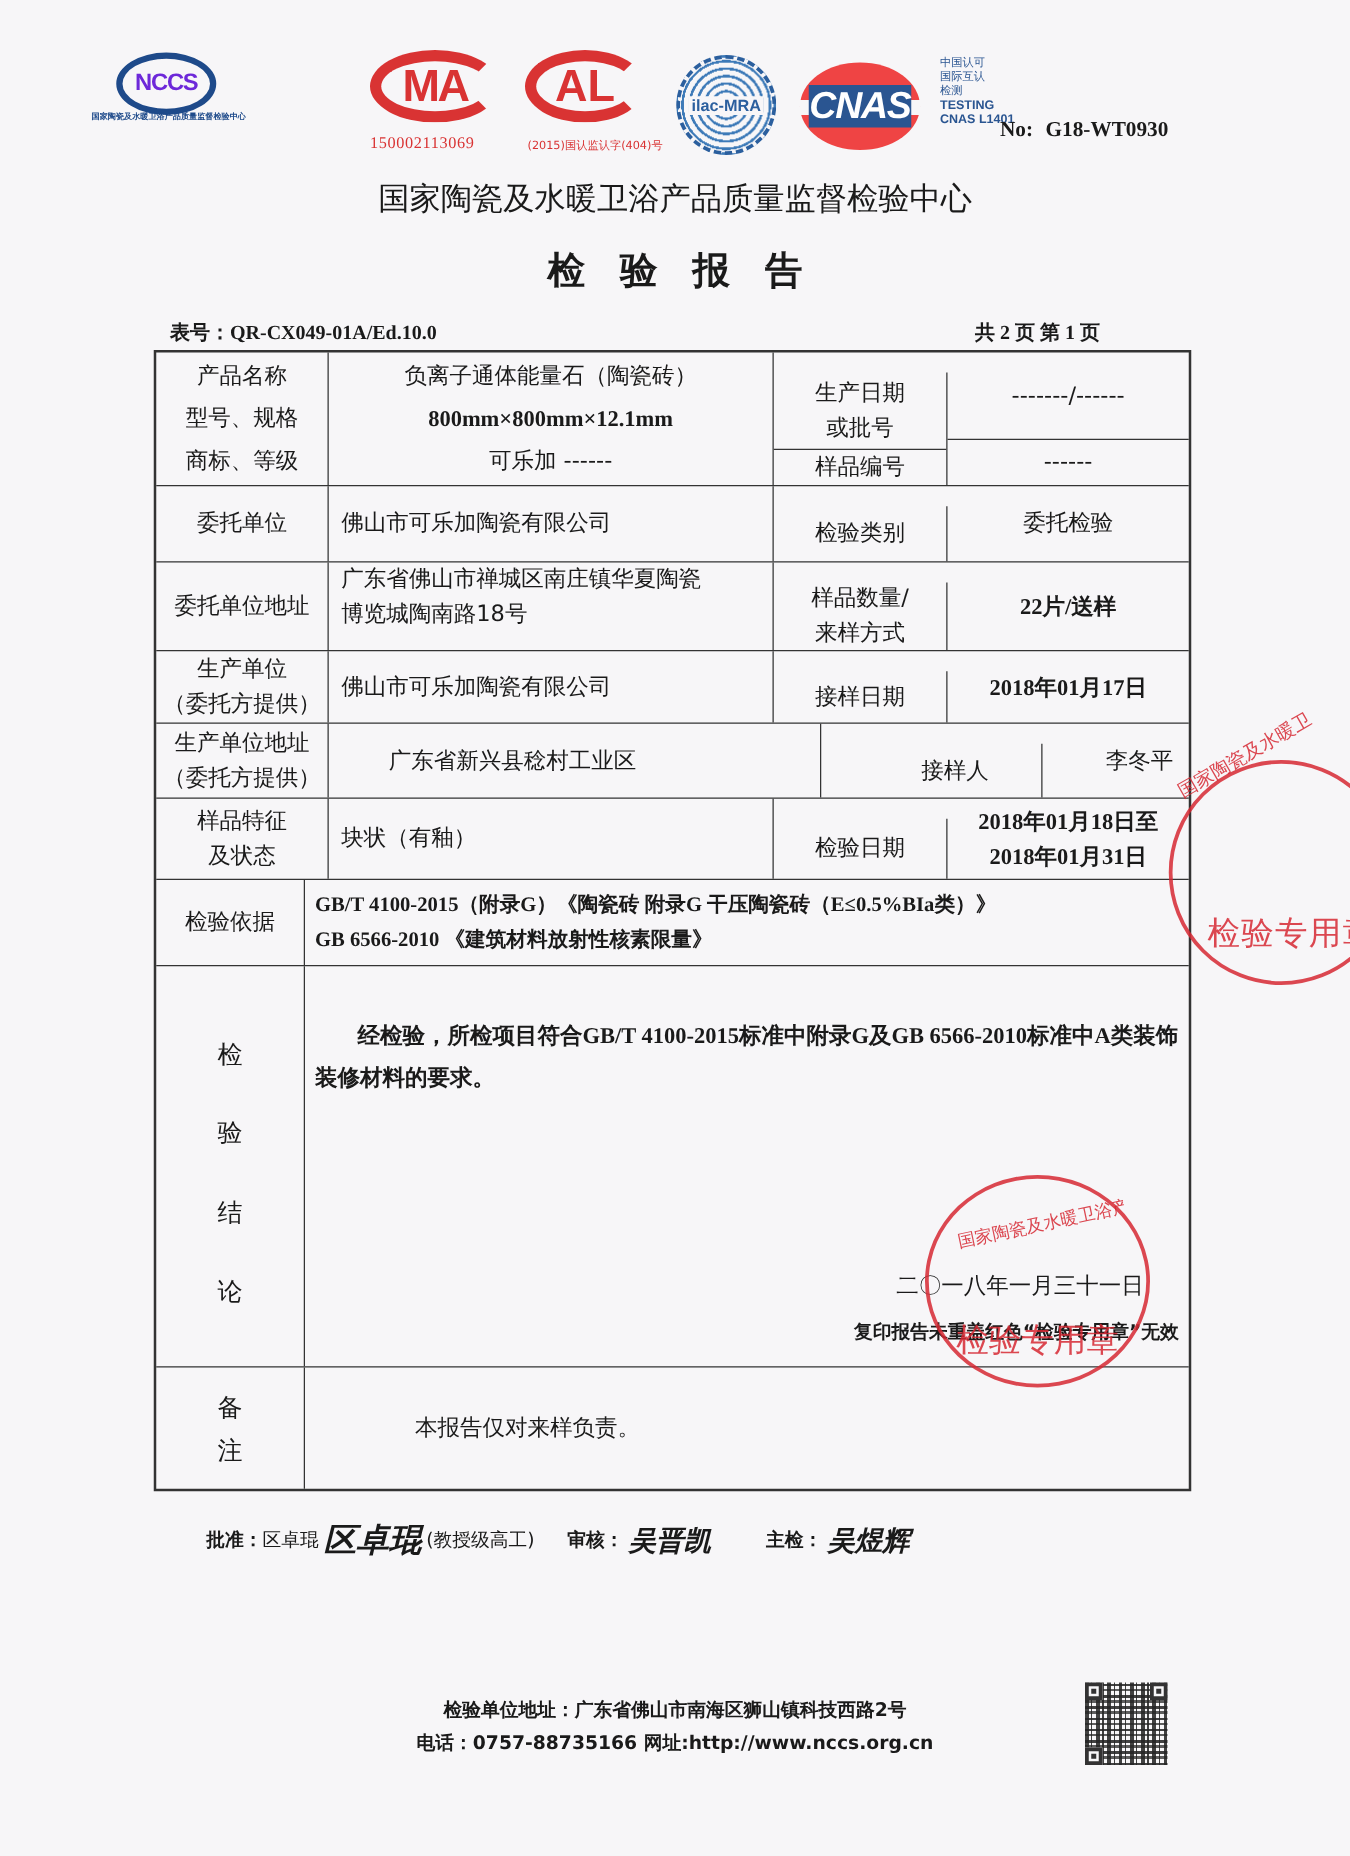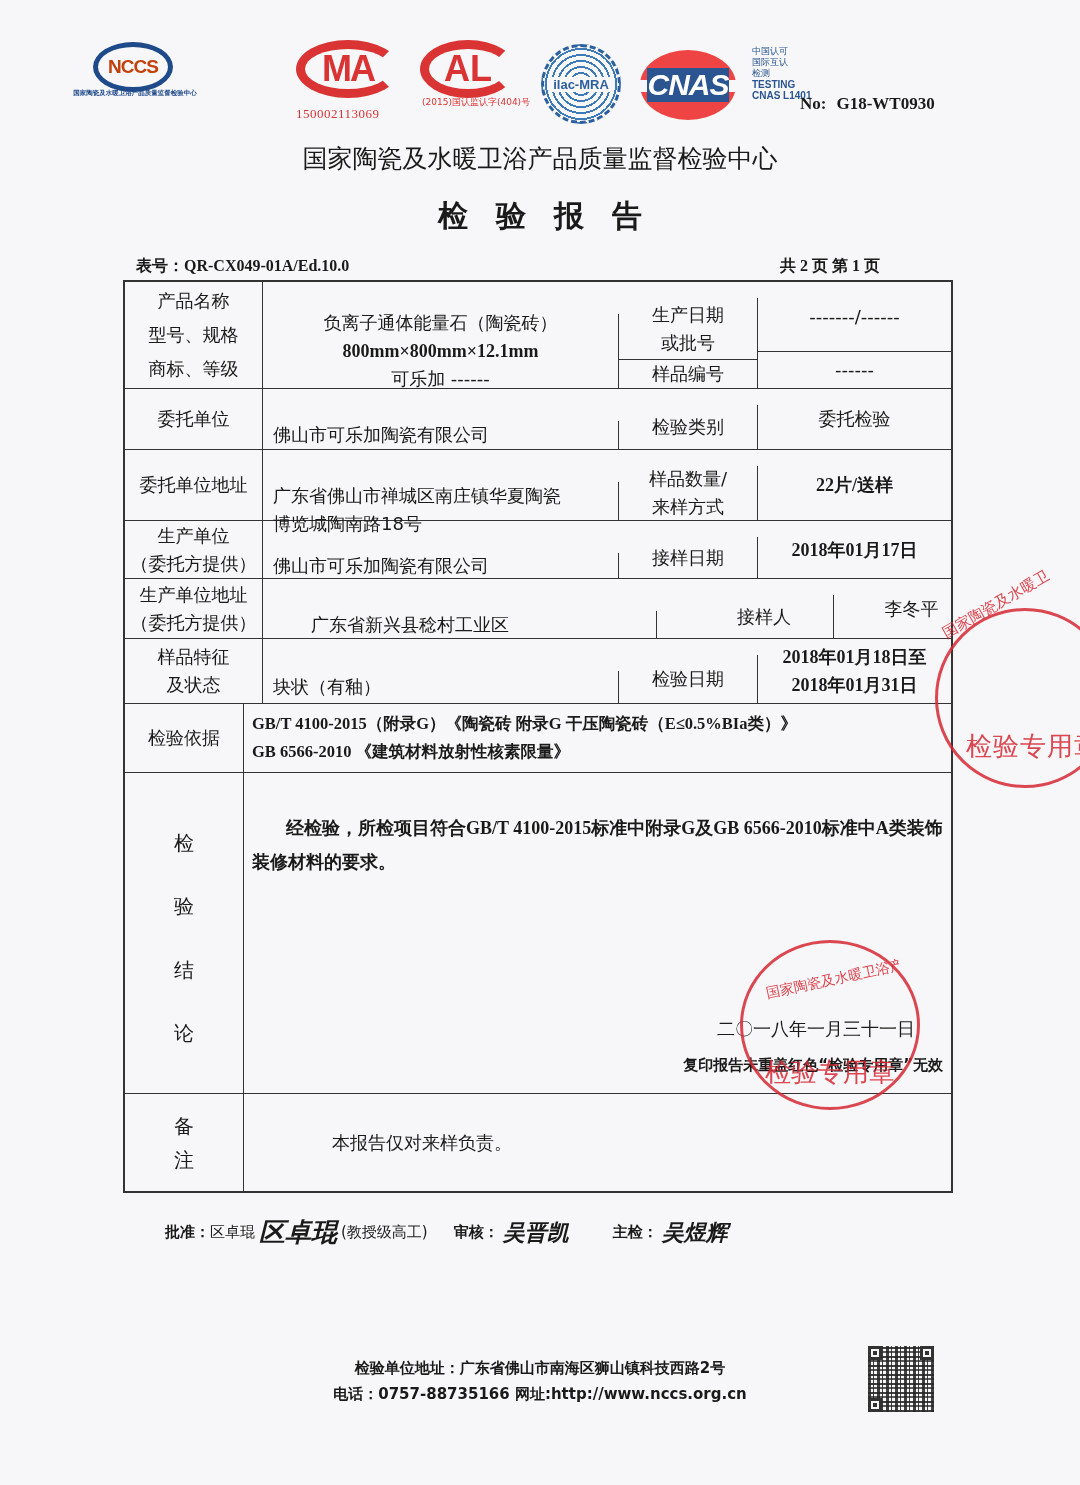--- a/index.html
+++ b/index.html
@@ -7,35 +7,35 @@
     width:1080px; height:1485px; position:relative; overflow:hidden;
     background:#f7f6f8;
     font-family:"DejaVu Serif","Liberation Serif",serif;
     color:#1a1a1a;
   }
   .abs { position:absolute; }
   
   .ncss-oval {
     left:93px; top:42px; width:70px; height:40px; border:5px solid #1e4a8a; border-radius:50%;
     display:flex; align-items:center; justify-content:center;
-    font-family:"Liberation Sans",sans-serif; font-weight:bold; color:#c2410c; font-size:19px; letter-spacing:-1px;
+    font-family:"Liberation Sans",sans-serif; font-weight:bold; color:#6d28d9; font-size:19px; letter-spacing:-1px;
   }
   .ncss-sub { left:60px; top:89px; width:150px; font-size:6.5px; color:#1e4a8a; text-align:center; font-family:"DejaVu Sans",sans-serif; font-weight:bold; white-space:nowrap; }
   .cma {
     left:296px; top:40px; width:104px; height:58px; border:9px solid #d93333; border-radius:50%; border-right-color:transparent;
     display:flex; align-items:center; justify-content:center; box-sizing:border-box;
     font-family:"Liberation Sans",sans-serif; font-weight:bold; color:#d93333; font-size:36px; letter-spacing:-2px;
   }
   .cma-num { left:296px; top:106px; font-size:13px; color:#d93333; font-family:"Liberation Serif",serif; letter-spacing:0.5px; }
   .cal {
     left:420px; top:40px; width:96px; height:58px; border:9px solid #d93333; border-radius:50%; border-right-color:transparent;
     display:flex; align-items:center; justify-content:center; box-sizing:border-box;
     font-family:"Liberation Sans",sans-serif; font-weight:bold; color:#d93333; font-size:36px;
   }
-  .cal-num { left:422px; top:96px; font-size:9px; color:#d93333; font-family:"DejaVu Sans",sans-serif; }
+  .cal-num { left:422px; top:110px; font-size:9px; color:#d93333; font-family:"DejaVu Sans",sans-serif; }
   .ilac {
     left:541px; top:44px; width:80px; height:80px; border-radius:50%;
     border:3px dashed #2b5f9e; box-sizing:border-box;
     background:repeating-radial-gradient(circle, #f7f6f8 0 4px, #3d7ab8 4px 6px);
     display:flex; align-items:center; justify-content:center;
   }
   .ilac span { background:#f7f6f8; color:#2b5f9e; font-family:"Liberation Sans",sans-serif; font-weight:bold; font-size:13px; padding:0 2px; }
   .cnas {
     left:640px; top:50px; width:96px; height:70px; border-radius:50%; background:#ef4444;
     display:flex; align-items:center; justify-content:center;
@@ -53,21 +53,21 @@
   .form-no { left:136px; top:256px; font-size:16px; font-weight:bold; font-family:"Liberation Serif",serif; }
   .pages { left:780px; top:256px; font-size:16px; font-weight:bold; font-family:"Liberation Serif",serif; }
 
   
   .tbl { left:123px; top:280px; width:830px; border:2px solid #333; box-sizing:border-box; }
   .row { display:flex; border-bottom:1.5px solid #333; }
   .row:last-child { border-bottom:none; }
   .cell { border-right:1.5px solid #333; box-sizing:border-box; display:flex; align-items:center; justify-content:center; text-align:center; font-size:18px; line-height:28px; font-family:"DejaVu Sans",sans-serif; }
   .cell:last-child { border-right:none; }
   .c1 { width:138px; }
-  .c2 { width:356px;margin-top:32px; }
+  .c2 { width:356px; }
   .c3 { width:139px;margin-top:16px; }
   .c4 { flex:1; }
   .left { justify-content:flex-start; text-align:left; padding-left:10px; }
   .bold { font-weight:bold; font-family:"Liberation Serif",serif; }
   .split { display:flex; flex-direction:column; }
   .split > div { display:flex; align-items:center; justify-content:center; width:100%; box-sizing:border-box; }
   .lbl-narrow { width:119px; }
   .vert { flex-direction:column; font-size:20px; }
   .conclusion { flex:1; position:relative; display:block; text-align:left; }
   .stamp {

